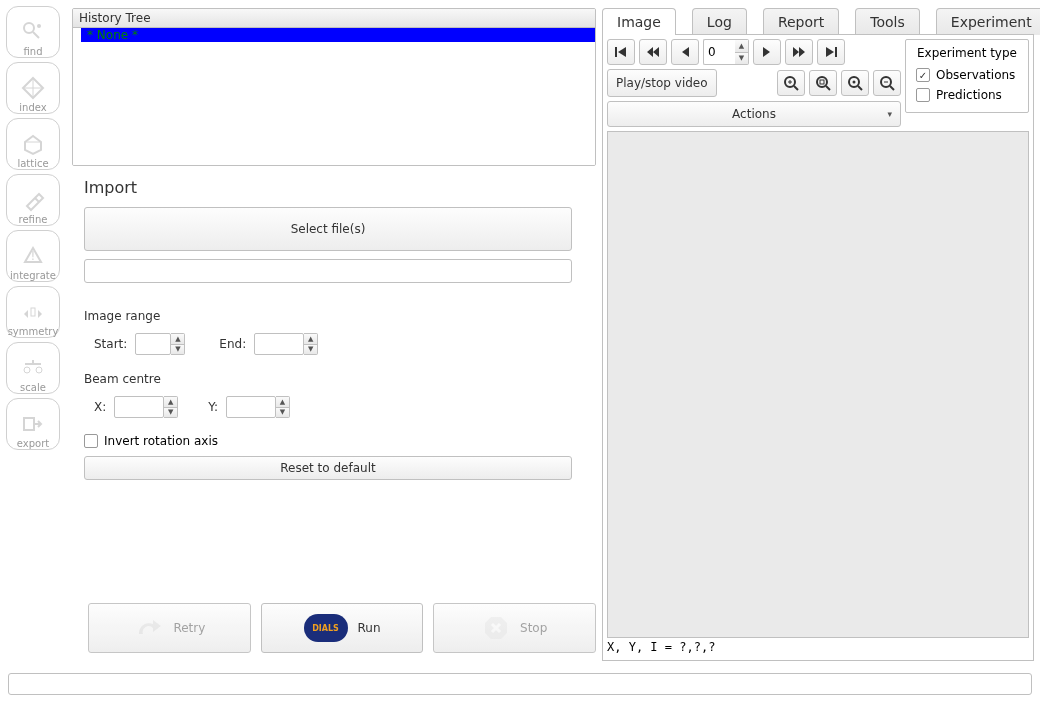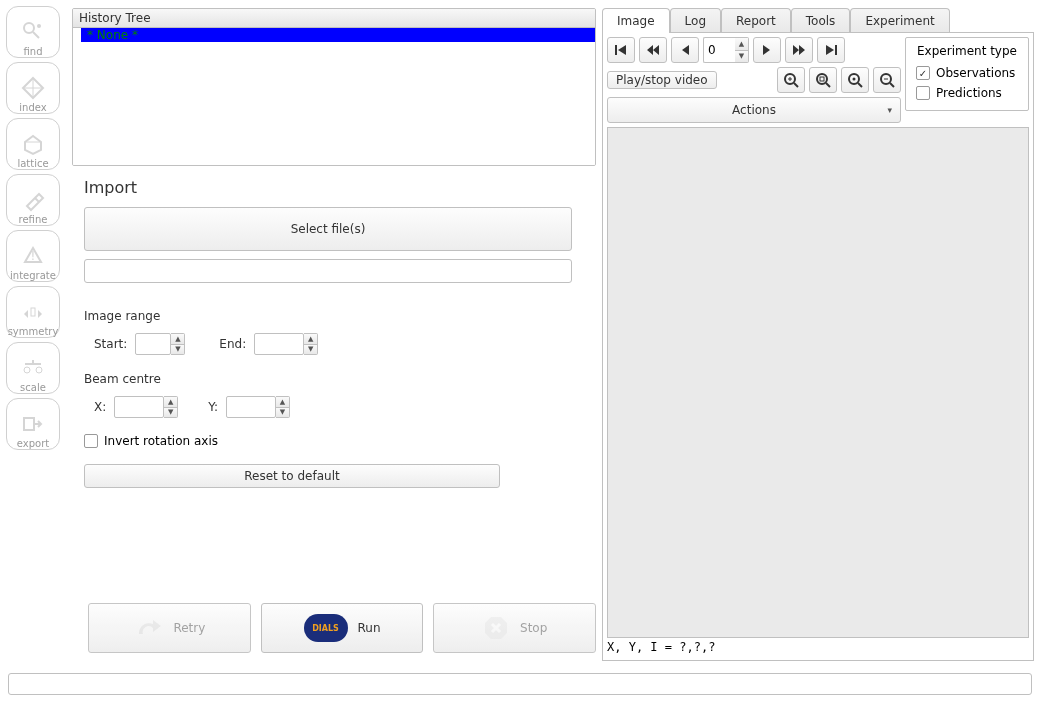--- a/index.html
+++ b/index.html
@@ -33,44 +33,44 @@
 .field-row label { font-size: 12px; color: #333; }
 .spin-wrap { position: relative; display: inline-flex; }
 .spin-wrap input { width: 36px; height: 22px; border: 1px solid #c0c0c0; border-radius: 2px; padding: 0 4px; }
 .spin-wrap.wide input { width: 50px; }
 .spin-btns { width: 14px; display: flex; flex-direction: column; border: 1px solid #c0c0c0; border-left: none; border-radius: 0 2px 2px 0; }
 .spin-btns div { flex: 1; background: linear-gradient(#fafafa,#e8e8e8); display: flex; align-items: center; justify-content: center; font-size: 7px; color: #555; cursor: pointer; }
 .spin-btns div:first-child { border-bottom: 1px solid #c0c0c0; }
 
 .checkbox-row { display: flex; align-items: center; gap: 6px; margin-top: 16px; }
 .chk { width: 14px; height: 14px; border: 1px solid #999; border-radius: 2px; background: #fff; display:flex; align-items:center; justify-content:center; font-size:10px; color:#333;}
-.reset-btn { width: 416px; height: 24px; margin-top: 16px; }
+.reset-btn { width: 488px; height: 24px; margin-top: 8px; }
 
 .action-row { display: flex; gap: 10px; padding: 0 0 8px 4px; margin-top: auto; }
 .action-btn { width: 164px; height: 50px; gap: 10px; }
 .action-btn.disabled { opacity: 0.9; }
 .action-btn.disabled svg { opacity: 0.35; }
 .action-btn.disabled span { color: #999; }
 .dials-logo { width: 44px; height: 28px; background: #1a2d7a; border-radius: 14px; display: flex; align-items: center; justify-content: center; color: #f0a020; font-size: 8px; font-weight: bold; position: relative; }
 .dials-logo::after { content:''; position:absolute; right:-4px; top:4px; width:20px; height:20px; background:#f0a020; border-radius:50%; z-index:-1;}
 
 
 .right-panel { width: 438px; padding: 8px 6px 0 0; display: flex; flex-direction: column; }
 .tabs { display: flex; }
-.tab { padding: 5px 14px; border: 1px solid #c0c0c0; border-bottom: none; border-radius: 4px 4px 0 0; background: linear-gradient(#f4f4f4,#e8e8e8); margin-right: 0; cursor: pointer; font-size: 12px; color: #333; }
+.tab { padding: 5px 14px; border: 1px solid #c0c0c0; border-bottom: none; border-radius: 4px 4px 0 0; background: linear-gradient(#f4f4f4,#e8e8e8); margin-right: 16px; cursor: pointer; font-size: 14px; color: #333; }
 .tab.active { background: #fff; position: relative; z-index: 2; }
 .tab-body { border: 1px solid #c0c0c0; flex: 1; background: #fff; margin-top: -1px; display: flex; flex-direction: column; padding: 4px; position:relative;}
 
 .img-toolbar-row { display: flex; align-items: flex-start; gap: 4px; }
 .nav-controls { display: flex; flex-direction: column; gap: 4px; flex: 1; }
 .nav-row { display: flex; gap: 4px; align-items: center; }
 .icon-btn { width: 28px; height: 26px; }
 .frame-input-wrap { display: flex; }
 .frame-input-wrap input { width: 32px; height: 26px; border: 1px solid #c0c0c0; border-right: none; border-radius: 2px 0 0 2px; padding: 0 4px; }
-.play-btn { height: 18px; padding: 0 8px; }
+.play-btn { height: 28px; padding: 0 8px; }
 .combo { height: 26px; justify-content: center; position: relative; flex: 1; }
 .combo::after { content: '▾'; position: absolute; right: 8px; font-size: 9px; color: #555; }
 .combo-row { display: flex; gap: 6px; }
 
 .reflection-box { border: 1px solid #c0c0c0; border-radius: 2px; padding: 6px 10px 10px 10px; width: 124px; }
 .reflection-title { font-size: 12px; text-align: center; margin-bottom: 8px; }
 .refl-row { display: flex; align-items: center; gap: 6px; margin-top: 6px; }
 
 .image-viewer { flex: 1; background: #eaeaea; border: 1px solid #c0c0c0; margin-top: 4px; }
 .coord-readout { font-family: monospace; font-size: 12px; padding: 2px 0; }

